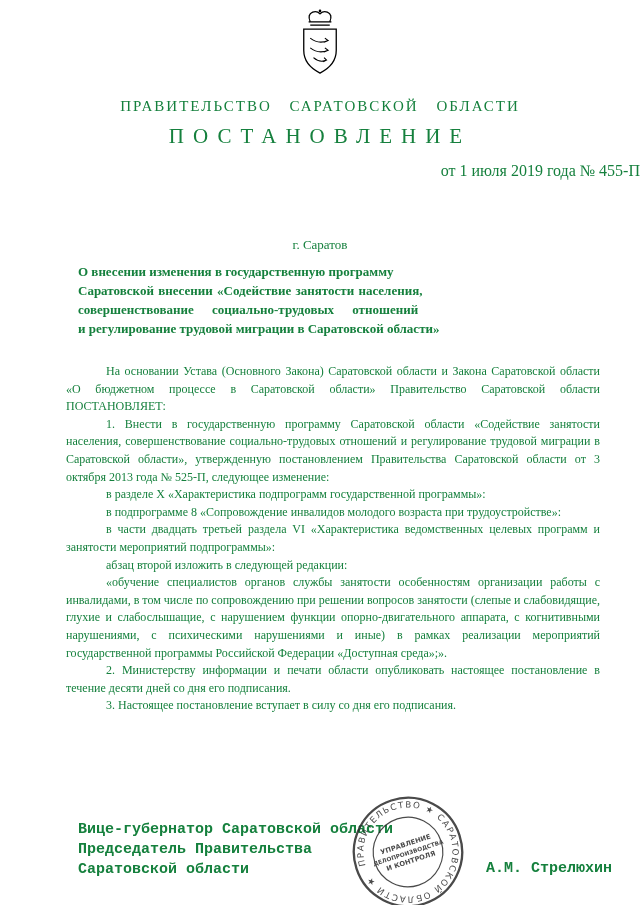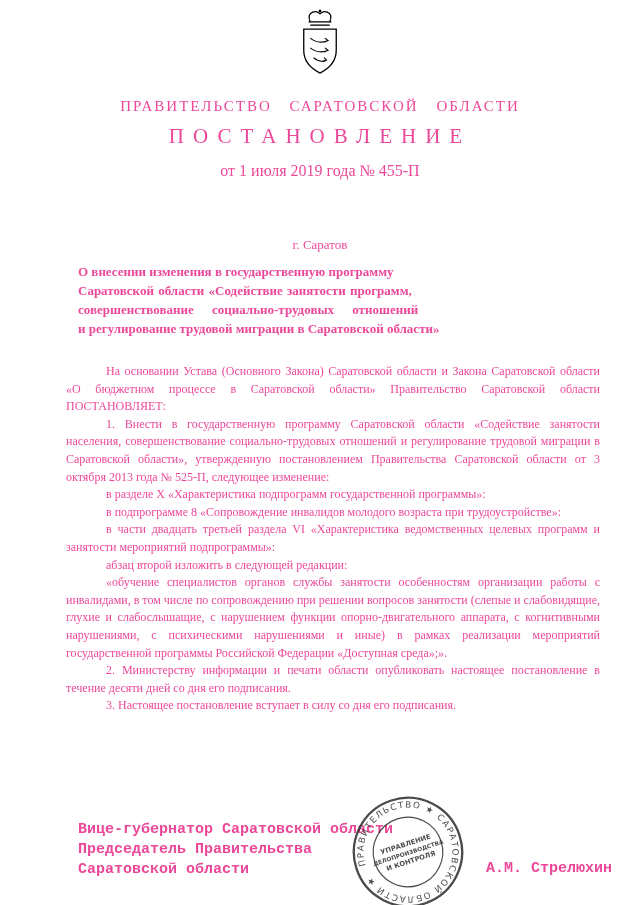--- a/index.html
+++ b/index.html
@@ -1,36 +1,36 @@
 <!DOCTYPE html>
 <html><head>
 <meta charset="utf-8">
 <style>
   html, body { margin: 0; padding: 0; background: #ffffff; }
   .page {
     position: relative;
     width: 640px;
     height: 905px;
     background: #ffffff;
-    color: #ec4899;
+    color: #15803d;
     font-family: "Liberation Serif", serif;
     overflow: hidden;
   }
   .emblem { position: absolute; top: 8px; left: 50%; transform: translateX(-50%); }
   .org-name {
     position: absolute; top: 98px; left: 0; width: 100%;
     text-align: center; font-size: 15px; letter-spacing: 2px; word-spacing: 12px;
   }
   .doc-type {
     position: absolute; top: 124px; left: 0; width: 100%;
     text-align: center; font-size: 21px; letter-spacing: 9px;
   }
   .date-number {
     position: absolute; top: 162px; left: 0; width: 100%;
-    text-align: center; font-size: 16px;
+    text-align: right; font-size: 16px;
   }
   .city {
     position: absolute; top: 189px; left: 0; width: 100%;
     text-align: center; font-size: 13px; margin-top: 48px;
   }
   .title {
     position: absolute; top: 262px; left: 78px; width: 470px;
     font-weight: bold; font-size: 13px; line-height: 19px;
   }
   .title .l2 { word-spacing: 1px; }
@@ -76,21 +76,21 @@
     </svg>
   </div>
 
   <div class="org-name">ПРАВИТЕЛЬСТВО САРАТОВСКОЙ ОБЛАСТИ</div>
   <div class="doc-type">ПОСТАНОВЛЕНИЕ</div>
   <div class="date-number">от 1 июля 2019 года № 455-П</div>
   <div class="city">г. Саратов</div>
 
   <div class="title">
     <div class="l1">О внесении изменения в государственную программу</div>
-    <div class="l2">Саратовской области «Содействие занятости программ,</div>
+    <div class="l2">Саратовской внесении «Содействие занятости населения,</div>
     <div class="l3">совершенствование социально-трудовых отношений</div>
     <div class="l4">и регулирование трудовой миграции в Саратовской области»</div>
   </div>
 
   <div class="body-text">
     <p>На основании Устава (Основного Закона) Саратовской области и Закона Саратовской области «О бюджетном процессе в Саратовской области» Правительство Саратовской области ПОСТАНОВЛЯЕТ:</p>
     <p>1. Внести в государственную программу Саратовской области «Содействие занятости населения, совершенствование социально-трудовых отношений и регулирование трудовой миграции в Саратовской области», утвержденную постановлением Правительства Саратовской области от 3 октября 2013 года № 525-П, следующее изменение:</p>
     <p>в разделе X «Характеристика подпрограмм государственной программы»:</p>
     <p>в подпрограмме 8 «Сопровождение инвалидов молодого возраста при трудоустройстве»:</p>
     <p>в части двадцать третьей раздела VI «Характеристика ведомственных целевых программ и занятости мероприятий подпрограммы»:</p>

